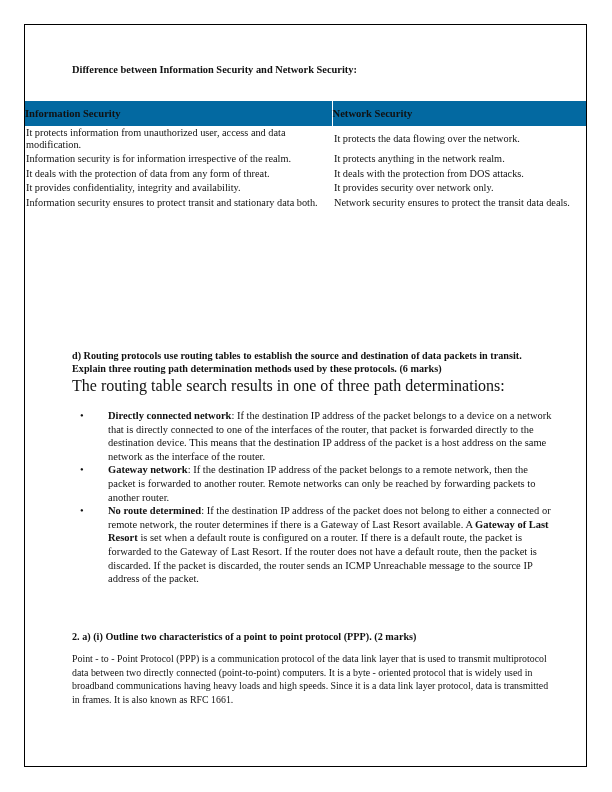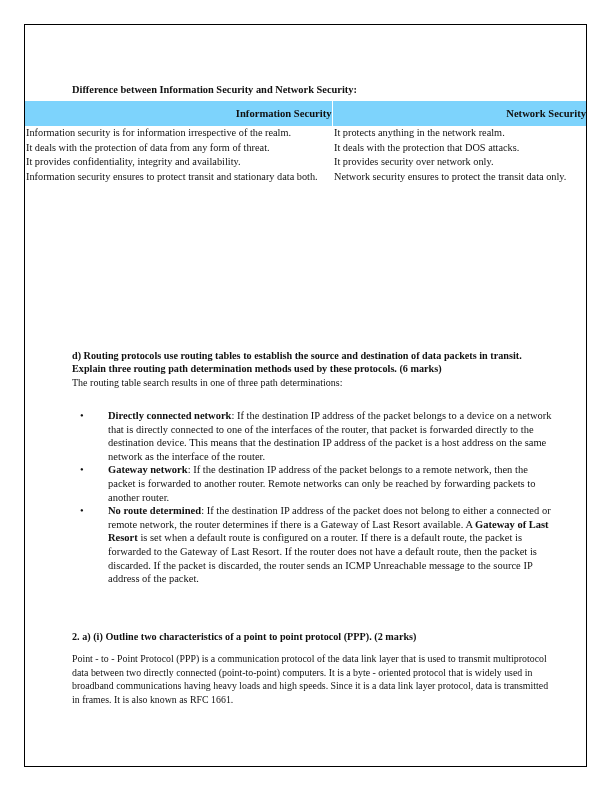--- a/index.html
+++ b/index.html
@@ -1,31 +1,31 @@
 <!DOCTYPE html>
 <html><head>
 <meta charset="utf-8">
 <style>
   html, body { margin: 0; padding: 0; background: #ffffff; }
   body { width: 612px; height: 792px; position: relative; overflow: hidden;
          font-family: "Liberation Serif", "DejaVu Serif", serif; color: #111; }
   .page-frame { position: absolute; left: 24px; top: 24px; width: 561px; height: 741px;
                 border: 1.5px solid #000; box-sizing: content-box; }
-  .section-title { position: absolute; left: 72px; top: 84px; font-size: 10.4px; font-weight: bold; }
+  .section-title { position: absolute; left: 72px; top: 64px; font-size: 10.4px; font-weight: bold; }
   .cmp-table { position: absolute; left: 25px; top: 101px; width: 561px; border-collapse: collapse;
                font-size: 10.3px; line-height: 11.6px; }
-  .cmp-table th { background: #7dd3fc; color: #111; font-weight: bold; height: 25px; padding: 0;
-                  text-align: right; font-size: 10.6px; }
+  .cmp-table th { background: #0369a1; color: #111; font-weight: bold; height: 25px; padding: 0;
+                  text-align: left; font-size: 10.6px; }
   .cmp-table th.col-a { width: 305px; border-right: 1px solid #ffffff; }
   .cmp-table td { padding: 1px 1px 2px 1px; vertical-align: middle; }
   .cmp-table td.col-a { width: 305px; }
   .cmp-table td.col-b { padding-left: 2px; }
   .q-block { position: absolute; left: 72px; width: 470px; }
   .q-heading { font-weight: bold; font-size: 10.2px; line-height: 13.2px; }
-  .q-intro { position: absolute; left: 72px; top: 377px; font-size: 10px; text-align: right; }
+  .q-intro { position: absolute; left: 72px; top: 377px; font-size: 16px; text-align: right; }
   .bullets { position: absolute; left: 80px; top: 409px; width: 474px; margin: 0; padding: 0; list-style: none;
              font-size: 10.5px; line-height: 13.6px; }
   .bullets li { position: relative; padding-left: 28px; }
   .bullets li .dot { position: absolute; left: 0; top: 0; }
   .bi { font-weight: bold; }
   .b { font-weight: bold; text-align: center; }
   .ppp-heading { position: absolute; left: 72px; top: 631px; font-weight: bold; font-size: 10.2px; }
   .ppp-body { position: absolute; left: 72px; top: 652px; width: 482px; font-size: 9.9px; line-height: 13.6px; }
 </style>
 </head>
@@ -37,34 +37,38 @@
 
 <table class="cmp-table">
   <thead>
     <tr>
       <th class="col-a">Information Security</th>
       <th>Network Security</th>
     </tr>
   </thead>
   <tbody>
     <tr>
+      <td class="col-a">It protects information from unauthorized user, access and data modification.</td>
+      <td class="col-b">It protects the data flowing over the network.</td>
+    </tr>
+    <tr>
       <td class="col-a">Information security is for information irrespective of the realm.</td>
       <td class="col-b">It protects anything in the network realm.</td>
     </tr>
     <tr>
       <td class="col-a">It deals with the protection of data from any form of threat.</td>
-      <td class="col-b">It deals with the protection that DOS attacks.</td>
+      <td class="col-b">It deals with the protection from DOS attacks.</td>
     </tr>
     <tr>
       <td class="col-a">It provides confidentiality, integrity and availability.</td>
       <td class="col-b">It provides security over network only.</td>
     </tr>
     <tr>
       <td class="col-a">Information security ensures to protect transit and stationary data both.</td>
-      <td class="col-b">Network security ensures to protect the transit data only.</td>
+      <td class="col-b">Network security ensures to protect the transit data deals.</td>
     </tr>
   </tbody>
 </table>
 
 <div class="q-block" style="top:349px;">
   <div class="q-heading">d) Routing protocols use routing tables to establish the source and destination of data packets in transit. Explain three routing path determination methods used by these protocols. (6 marks)</div>
 </div>
 
 <div class="q-intro">The routing table search results in one of three path determinations:</div>
 

